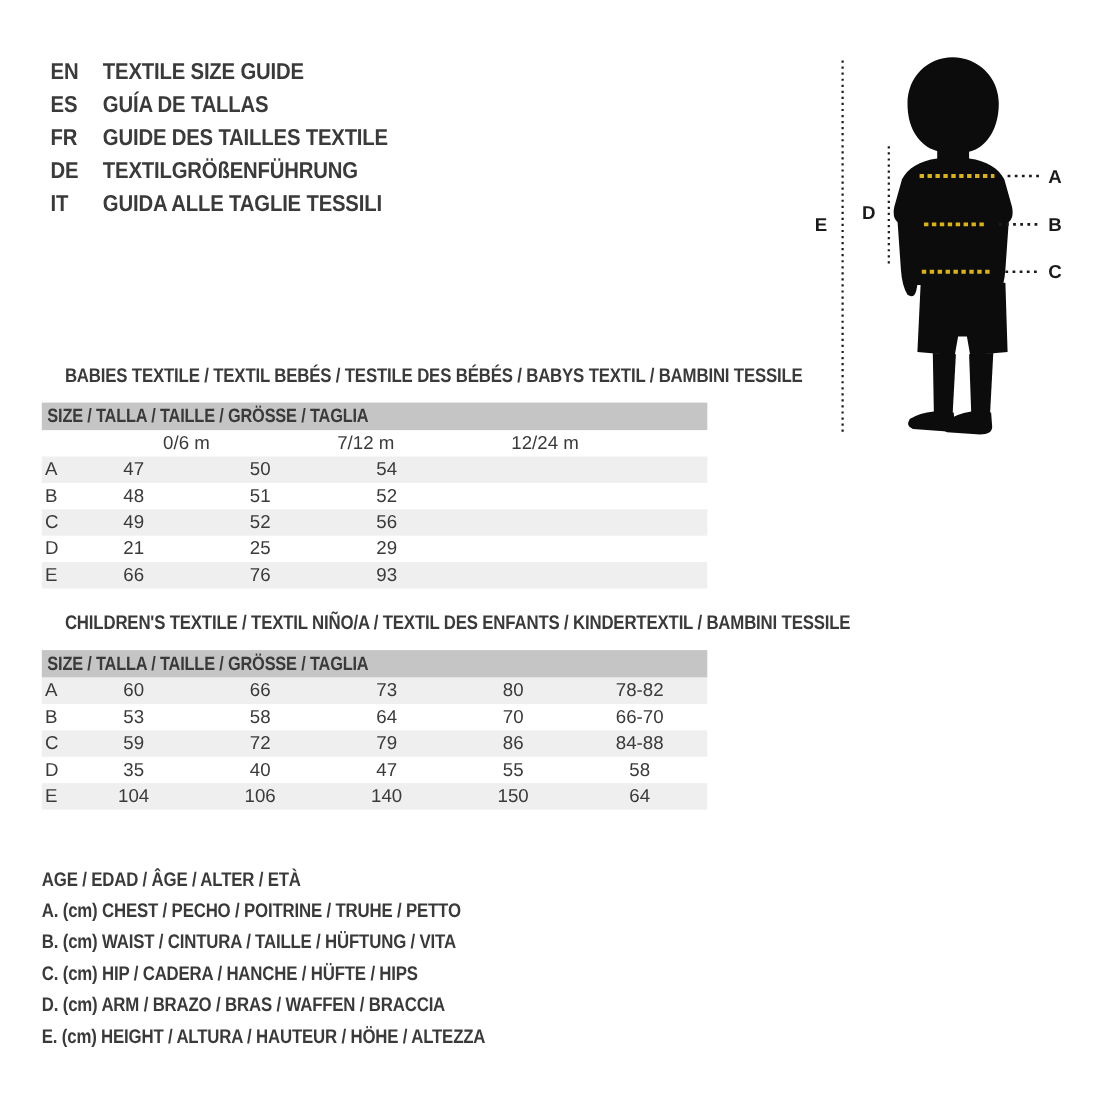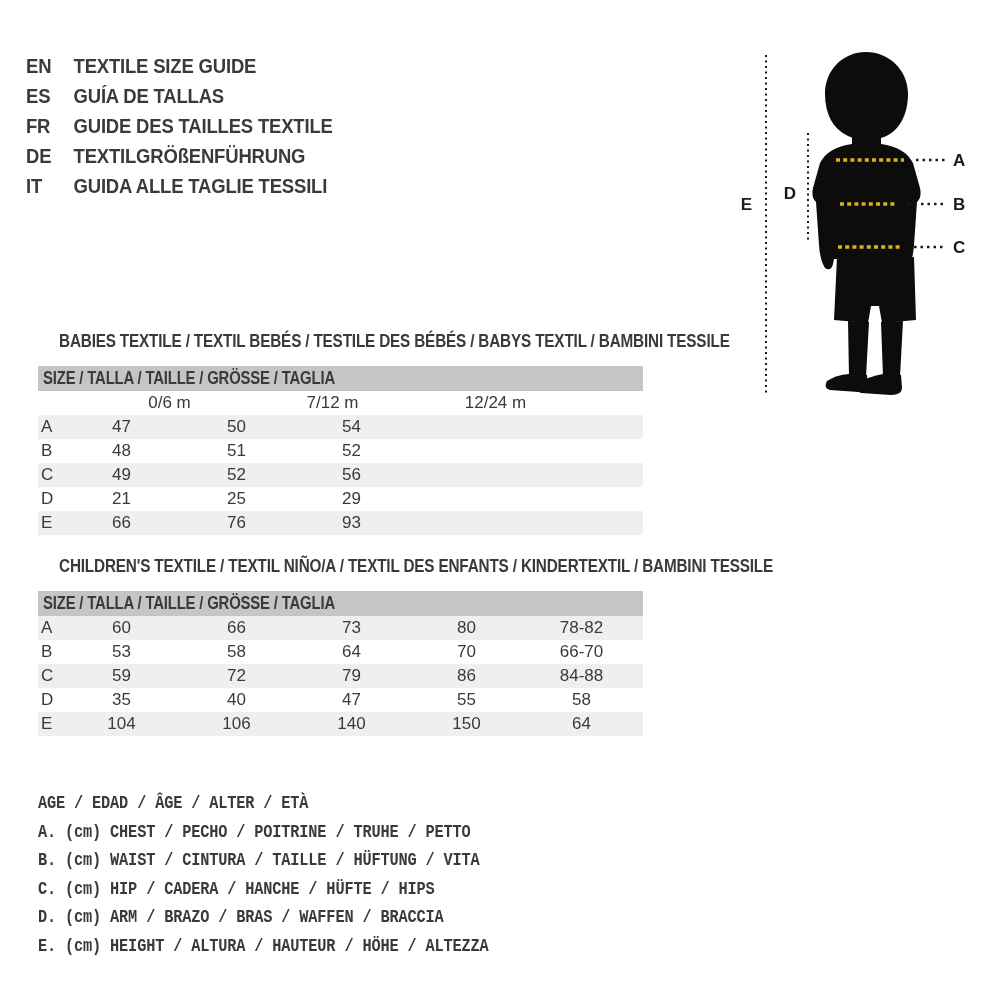--- a/index.html
+++ b/index.html
@@ -1,39 +1,39 @@
 <!DOCTYPE html>
 <html><head>
 <meta charset="utf-8">
 <style>
   html,body{margin:0;padding:0;background:#fff;}
   .page{position:relative;width:1000px;height:1000px;background:#ffffff;overflow:hidden;
         font-family:"Liberation Sans", sans-serif;color:#3a3a3a;}
   .cond{display:inline-block;transform:scaleX(0.85);transform-origin:left center;
         white-space:nowrap;letter-spacing:-0.2px;}
   
-  .lang-list{position:absolute;left:26px;top:51px;}
+  .lang-list{position:absolute;left:46px;top:51px;}
   .lang-row{display:flex;height:30px;align-items:center;font-size:21px;font-weight:bold;
             transform:scaleX(0.88);transform-origin:left center;letter-spacing:-0.2px;}
   .lang-code{width:54px;flex:0 0 54px;}
   
   .section-heading{position:absolute;left:38px;font-size:18px;font-weight:bold;line-height:20px;margin-left:21px;}
   
   .size-table{position:absolute;left:38px;width:605px;}
   .size-bar{height:25px;background:#c5c5c6;display:flex;align-items:center;
             padding-left:5px;box-sizing:border-box;font-size:17.5px;font-weight:bold;}
   .col-row,.data-row{display:flex;align-items:center;font-size:17px;font-weight:400;}
   .col-row{height:24px;gap:48px;}
   .data-row{height:24px;}
   .stripe{background:#efefef;}
   .cell-label{width:26px;flex:0 0 26px;padding-left:3px;box-sizing:border-box;}
   .cell{width:115px;flex:0 0 115px;text-align:center;}
   
   .legend{position:absolute;left:38px;top:789px;}
-  .legend-line{height:28.5px;display:flex;align-items:center;font-size:18px;font-weight:bold;font-family:Liberation Mono, monospace;}
+  .legend-line{height:28.5px;display:flex;font-size:18px;font-weight:bold;}
   
   .figure{position:absolute;left:730px;top:40px;}
   .sil{fill:#0c0c0c;stroke:none;}
   .dotv{stroke:#1a1a1a;stroke-width:2;stroke-dasharray:2 3.5;fill:none;}
   .yline{stroke:#dcb310;stroke-width:3.5;stroke-dasharray:4 3.2;fill:none;}
   .bdots{stroke:#1a1a1a;stroke-width:2.4;stroke-dasharray:2.5 4;fill:none;}
   .mlabel{font-family:"Liberation Sans", sans-serif;font-size:17px;font-weight:bold;fill:#1a1a1a;}
 </style>
 </head>
 <body>

